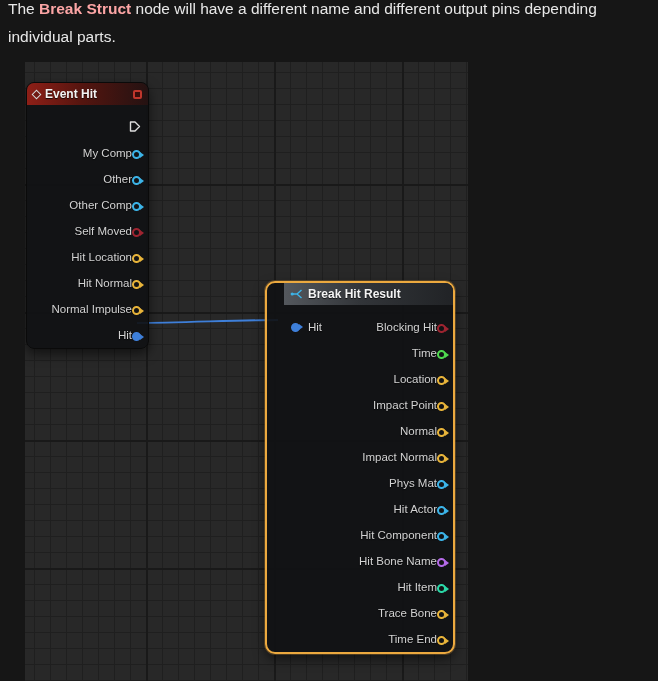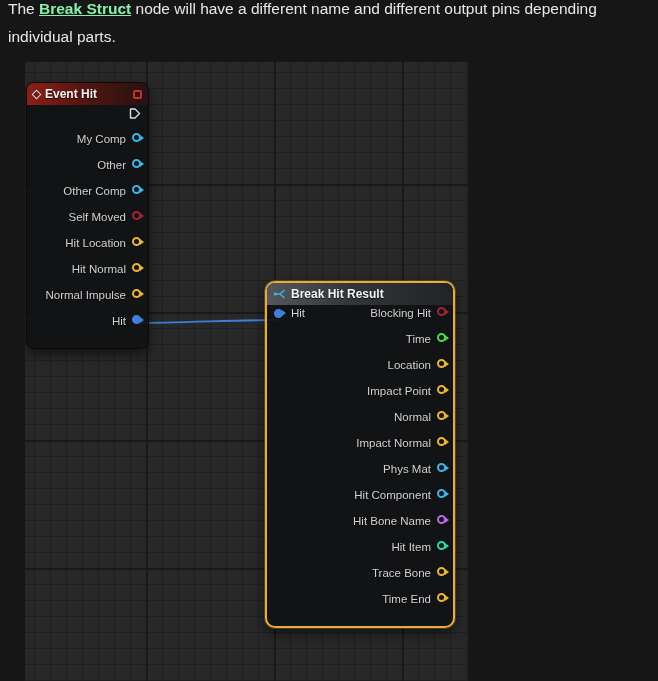--- a/index.html
+++ b/index.html
@@ -15,21 +15,21 @@
   .intro {
     position: absolute;
     left: 8px;
     color: #e8e8e8;
     font-size: 15.5px;
     line-height: 22px;
     white-space: nowrap;
   }
   .intro-line1 { top: -2px; }
   .intro-line2 { top: 26px; }
-  .intro b { font-weight: bold; color: #86efac; text-decoration: underline; }
+  .intro b { font-weight: bold; color: #fca5a5; }
 
   
   .graph {
     position: absolute;
     left: 25px;
     top: 62px;
     width: 443px;
     height: 619px;
     background-color: #282828;
     background-image:
@@ -97,23 +97,22 @@
     border-radius: 2px;
     flex: 0 0 auto;
   }
   .break-icon { flex: 0 0 auto; display: block; }
 
   .node-body { padding: 2px 0 7px 0; }
 
   
   .row {
     display: flex;
-    align-items: flex-start;
+    align-items: flex-end;
     justify-content: flex-end;
-    gap: 6px;
     height: 26px;
     padding: 0 7px;
   }
   .pin-label {
     font-size: 11.5px;
     color: #d2d2d2;
     white-space: nowrap;
     text-shadow: 0 1px 1px rgba(0,0,0,0.7);
   }
   .in-group {
@@ -198,21 +197,21 @@
         <span class="pin-label">Normal Impulse</span>
         <span class="pin" style="color: rgb(232, 180, 58);"></span>
       </div>
       <div class="row">
         <span class="pin-label">Hit</span>
         <span class="pin filled" style="color: rgb(62, 127, 217);"></span>
       </div>
     </div>
   </div>
 
-  <div class="node selected" style="left:240px; top:219px; width:190px;">
+  <div class="node selected" style="left:240px; top:219px; width:190px;padding-left:17px;">
     <div class="node-header struct-header">
       <svg class="break-icon" width="13" height="12" viewBox="0 0 13 12" style="color: rgb(60, 180, 232);">
         <circle cx="2.2" cy="6" r="1.6" fill="currentColor"></circle>
         <path d="M2.2 6 H7 M7 6 L11.5 2 M7 6 L11.5 10" fill="none" stroke="currentColor" stroke-width="1.4"></path>
       </svg>
       <span class="node-title">Break Hit Result</span>
     </div>
     <div class="node-body">
       <div class="row">
         <span class="in-group">
@@ -240,20 +239,24 @@
       </div>
       <div class="row">
         <span class="pin-label">Impact Normal</span>
         <span class="pin" style="color: rgb(232, 180, 58);"></span>
       </div>
       <div class="row">
         <span class="pin-label">Phys Mat</span>
         <span class="pin" style="color: rgb(60, 180, 232);"></span>
       </div>
       <div class="row">
+        <span class="pin-label">Hit Actor</span>
+        <span class="pin" style="color: rgb(60, 180, 232);"></span>
+      </div>
+      <div class="row">
         <span class="pin-label">Hit Component</span>
         <span class="pin" style="color: rgb(60, 180, 232);"></span>
       </div>
       <div class="row">
         <span class="pin-label">Hit Bone Name</span>
         <span class="pin" style="color: rgb(180, 106, 232);"></span>
       </div>
       <div class="row">
         <span class="pin-label">Hit Item</span>
         <span class="pin" style="color: rgb(43, 217, 168);"></span>

